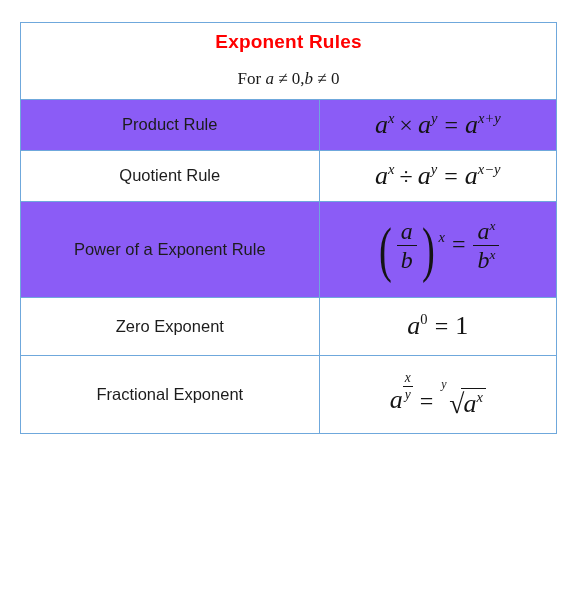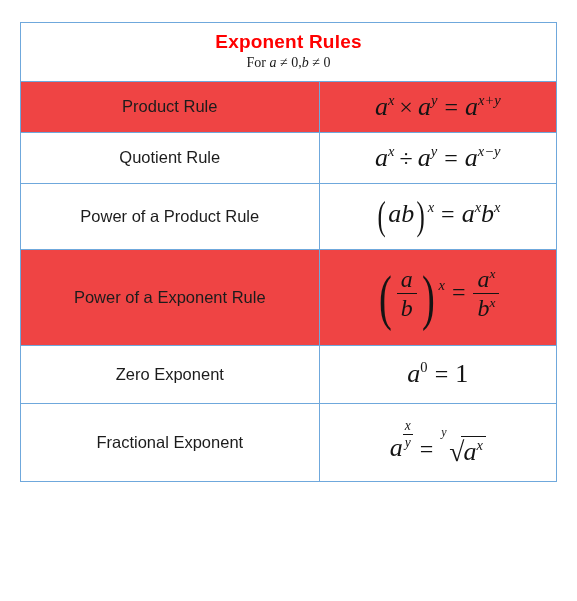--- a/index.html
+++ b/index.html
@@ -45,31 +45,31 @@
   .doc-title {
     color: #FF0000;
     font-family: "Liberation Sans", sans-serif;
     font-weight: bold;
     font-size: 19px;
     letter-spacing: .2px;
     line-height: 1.25;
   }
   .doc-subtitle {
     font-family: "Liberation Serif", serif;
-    font-size: 14px;
+    font-size: 17px;
     color: #1a1a1a;
     line-height: 1.3;
-    margin-top: 0;
+    margin-top: 14px;
   }
   .doc-subtitle .mvar {
     font-style: italic;
   }
 
   
-  .row-shaded td { background: #ef4444; margin-top: 28px; }
+  .row-shaded td { background: #8b5cf6; margin-top: 28px; }
   .row-plain  td { background: #ffffff; }
 
   .label-cell {
     width: 298px;
     text-align: center;
     font-family: "Liberation Sans", sans-serif;
     font-size: 16.5px;
     color: #1c1c1c;
     padding: 4px 6px !important;
   }
@@ -216,26 +216,20 @@
       </tr>
 
       <tr class="row-plain">
         <td class="label-cell">Quotient Rule</td>
         <td class="formula-cell" style="height:42px">
           <span class="math"><span class="v">a</span><sup class="exp">x</sup><span class="op">÷</span><span class="v">a</span><sup class="exp">y</sup><span class="eq">=</span><span class="v">a</span><sup class="exp">x−y</sup></span>
         </td>
       </tr>
 
 
-      <tr class="row-plain">
-        <td class="label-cell">Power of a Product Rule</td>
-        <td class="formula-cell" style="height:57px">
-          <span class="math"><span class="paren p2">(</span><span class="v">a</span><span class="v">b</span><span class="paren p2">)</span><sup class="exp">x</sup><span class="eq">=</span><span class="v">a</span><sup class="exp">x</sup><span class="v">b</span><sup class="exp">x</sup></span>
-        </td>
-      </tr>
 
       <tr class="row-shaded">
         <td class="label-cell">Power of a Exponent Rule</td>
         <td class="formula-cell" style="height:87px">
           <span class="math"><span class="paren p3">(</span><span class="frac"><span class="num v">a</span><span class="den v">b</span></span><span class="paren p3">)</span><sup class="exp">x</sup><span class="eq">=</span><span class="frac"><span class="num"><span class="v">a</span><sup class="exp">x</sup></span><span class="den"><span class="v">b</span><sup class="exp">x</sup></span></span></span>
         </td>
       </tr>
 
       <tr class="row-plain">
         <td class="label-cell">Zero Exponent</td>

